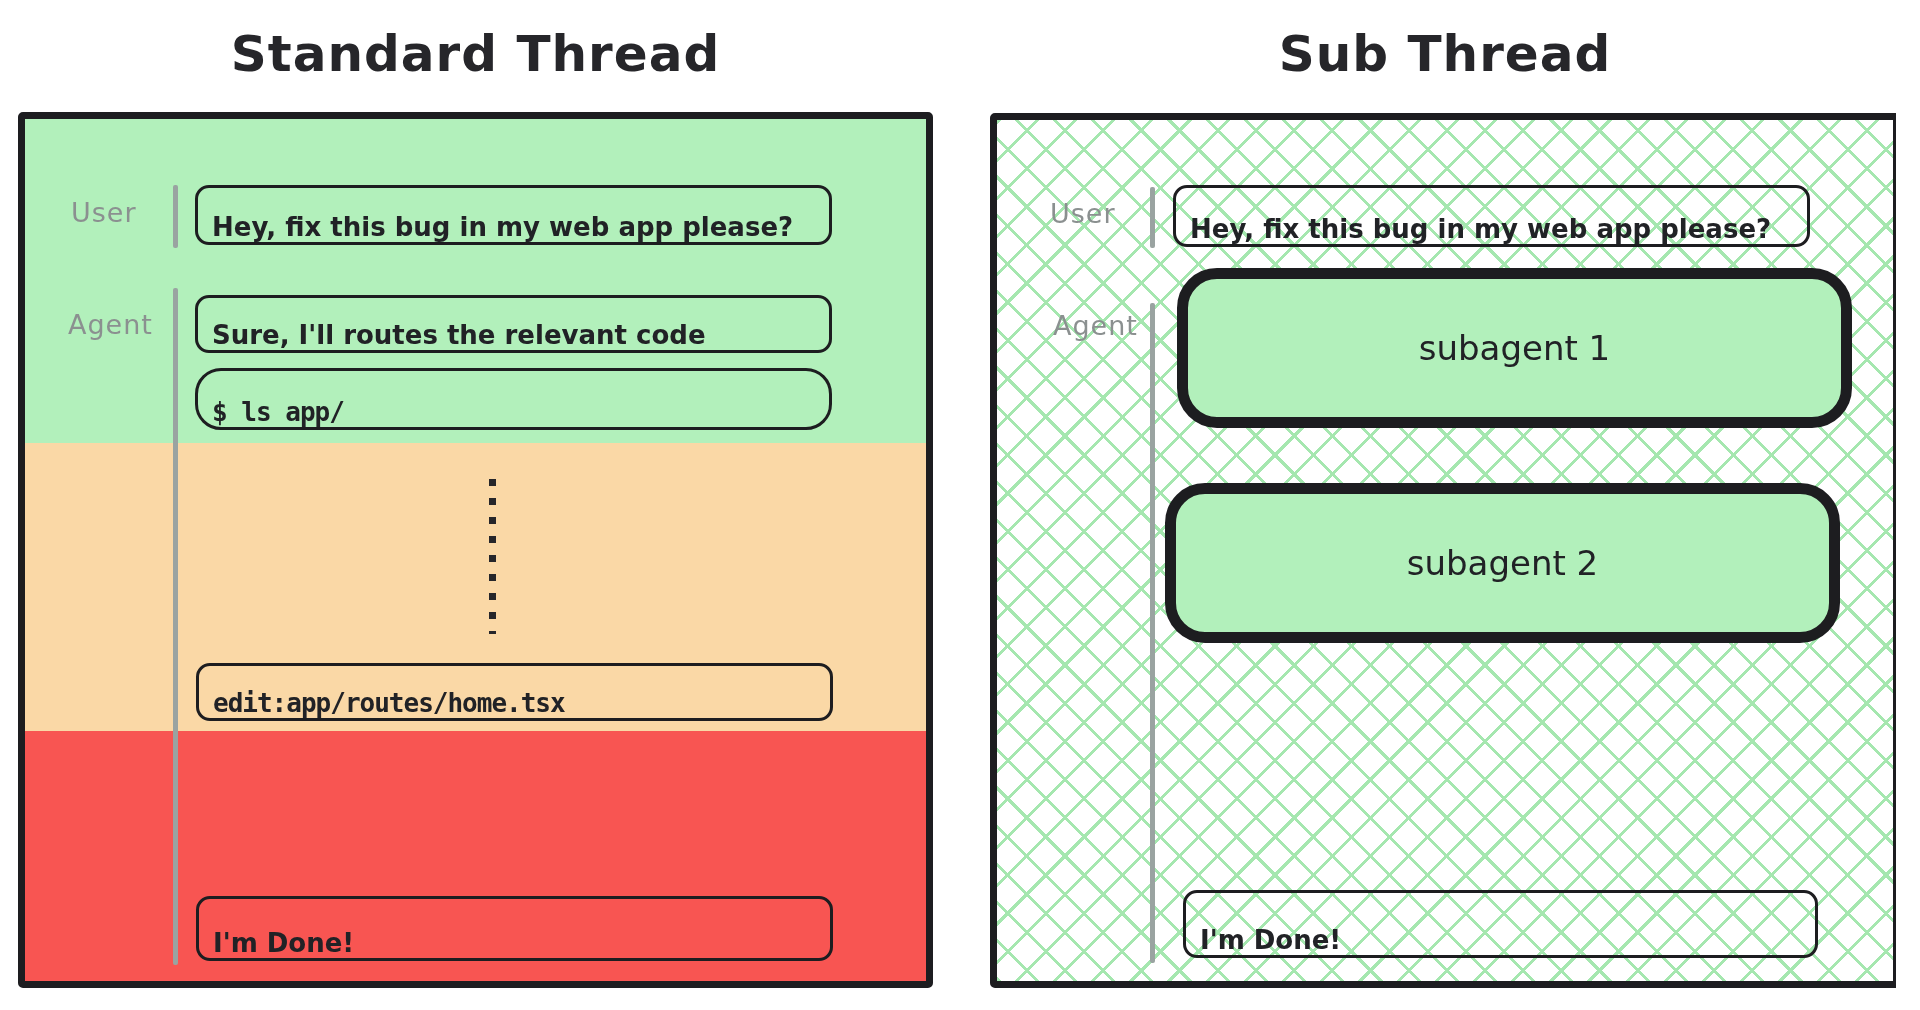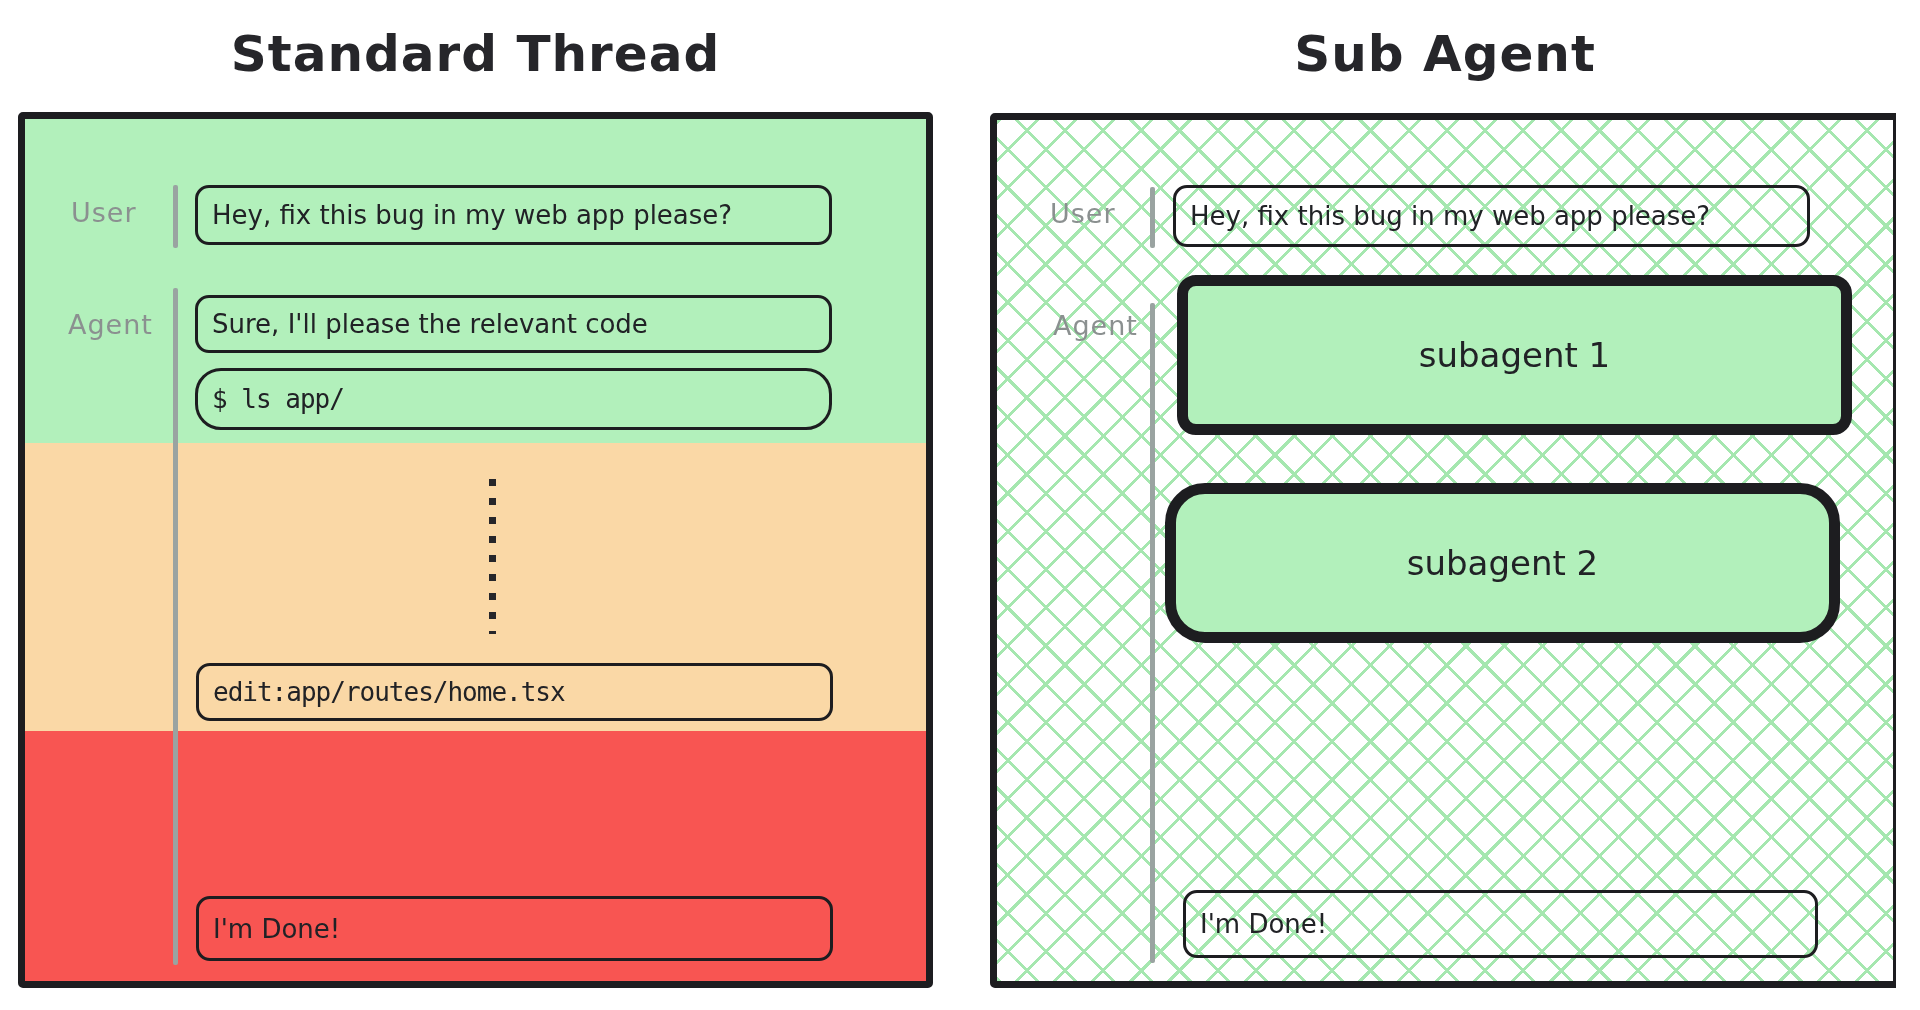--- a/index.html
+++ b/index.html
@@ -36,22 +36,22 @@
     position:absolute;font-size:27px;font-weight:500;color:#8b9090;
     letter-spacing:1px;
   }
   .role-line{
     position:absolute;width:5px;background:#9aa3a1;border-radius:2px;
   }
 
   .msg-box{
     position:absolute;box-sizing:border-box;
     border:3.5px solid #1d1d20;border-radius:14px;
-    display:flex;align-items:center;
-    padding:0 14px;font-size:26px;font-weight:400;
+    display:flex;align-items:flex-end;
+    padding:0 14px;font-size:26px;font-weight:700;
     background:transparent;color:#212226;
   }
   .mono{font-family:"DejaVu Sans Mono","Liberation Mono",monospace;font-size:26px;letter-spacing:-1px;}
 
   .dots{
     position:absolute;width:7px;
     background:repeating-linear-gradient(to bottom,#26262a 0 7px,transparent 7px 19px);
   }
 
   .subagent-box{
@@ -61,36 +61,36 @@
     display:flex;align-items:center;justify-content:center;
     font-size:34px;font-weight:500;color:#212226;
   }
 </style>
 </head>
 <body>
 
 <div id="stage" style="--green: #b2f0bb; --orange: #fad8a6; --red: #f85552; --hatch: #a5e7af;">
 
   <div class="title" id="left-title">Standard Thread</div>
-  <div class="title" id="right-title">Sub Agent</div>
+  <div class="title" id="right-title">Sub Thread</div>
 
   <div class="panel" id="left-panel">
 
     <div class="role-label" style="left:46px;top:78px;">User</div>
     <div class="role-line" style="left:148px;top:66px;height:63px;"></div>
 
     <div class="msg-box" style="left:170px;top:66px;width:637px;height:60px;">
       <span>Hey, fix this bug in my web app please?</span>
     </div>
 
     <div class="role-label" style="left:43px;top:190px;">Agent</div>
     <div class="role-line" style="left:148px;top:169px;height:677px;"></div>
 
     <div class="msg-box" style="left:170px;top:176px;width:637px;height:58px;">
-      <span>Sure, I'll please the relevant code</span>
+      <span>Sure, I'll routes the relevant code</span>
     </div>
 
     <div class="msg-box mono" style="left:170px;top:249px;width:637px;height:62px;border-radius:26px;">
       <span>$ ls app/</span>
     </div>
 
     <div class="dots" style="left:464px;top:360px;height:155px;"></div>
 
     <div class="msg-box mono" style="left:171px;top:544px;width:637px;height:58px;">
       <span>edit:app/routes/home.tsx</span>
@@ -108,21 +108,21 @@
     <div class="role-label" style="left:53px;top:78px;">User</div>
     <div class="role-line" style="left:153px;top:67px;height:61px;"></div>
 
     <div class="msg-box" style="left:176px;top:65px;width:637px;height:62px;">
       <span>Hey, fix this bug in my web app please?</span>
     </div>
 
     <div class="role-label" style="left:56px;top:190px;">Agent</div>
     <div class="role-line" style="left:153px;top:183px;height:660px;"></div>
 
-    <div class="subagent-box" style="left:180px;top:155px;width:675px;height:160px;border-radius:19px;">
+    <div class="subagent-box" style="left:180px;top:148px;width:675px;height:160px;">
       <span>subagent 1</span>
     </div>
 
     <div class="subagent-box" style="left:168px;top:363px;width:675px;height:160px;">
       <span>subagent 2</span>
     </div>
 
 
     <div class="msg-box" style="left:186px;top:770px;width:635px;height:68px;">
       <span>I'm Done!</span>

